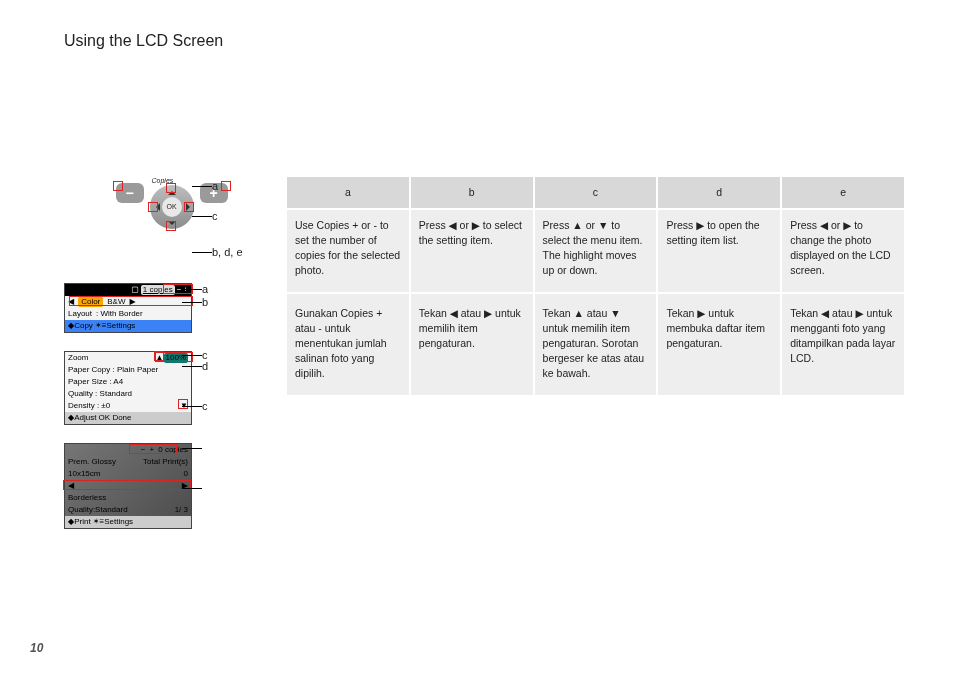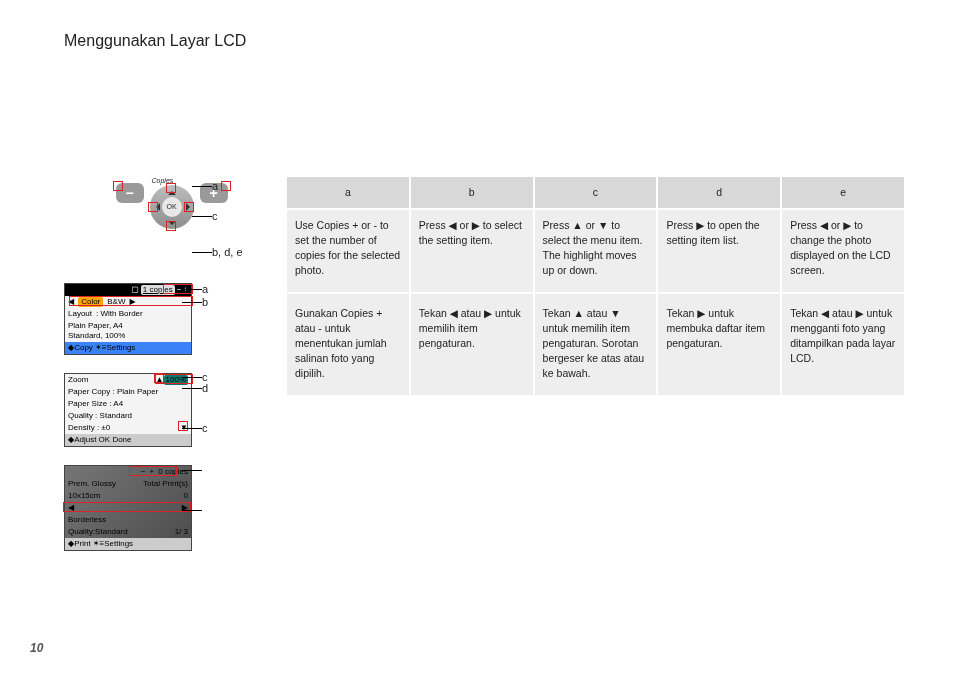--- a/index.html
+++ b/index.html
@@ -71,21 +71,21 @@
 
   .page-num{position:absolute;left:30px;bottom:18px;font-size:12px;font-weight:700;color:#555;font-style:italic;}
 
 </style>
 </head>
 <body>
 
 <div class="page">
 
   <div class="heading">
-    <span>Menggunakan Layar LCD</span>
+    <span>Using the LCD Screen</span>
   </div>
 
   <div class="content">
 
     <div class="figure-col">
 
       <div class="thumb" style="height:90px;">
         <div class="pad-wrap">
             <div class="pad">
           <span class="copies">Copies</span>
@@ -124,22 +124,20 @@
             <span>◀</span>
               <span class="sel">Color</span>
             <span>B&amp;W</span>
               <span>▶</span>
             <span class="mk h" style="right:-2px;top:0;width:124px;"></span>
           </div>
           <div class="row">
               <span>Layout</span>
               <span>: With Border</span>
             </div>
-          <div class="row" style="white-space:pre-line;">Plain Paper, A4
-Standard, 100%</div>
           <div class="foot">◆Copy ✶≡Settings</div>
         </div>
         <div class="labels">
           <div style="top:-1px;">a</div>
           <div style="top:12px;">b</div>
         </div>
       </div>
 
       <div class="thumb t3">
         <div class="shot">

